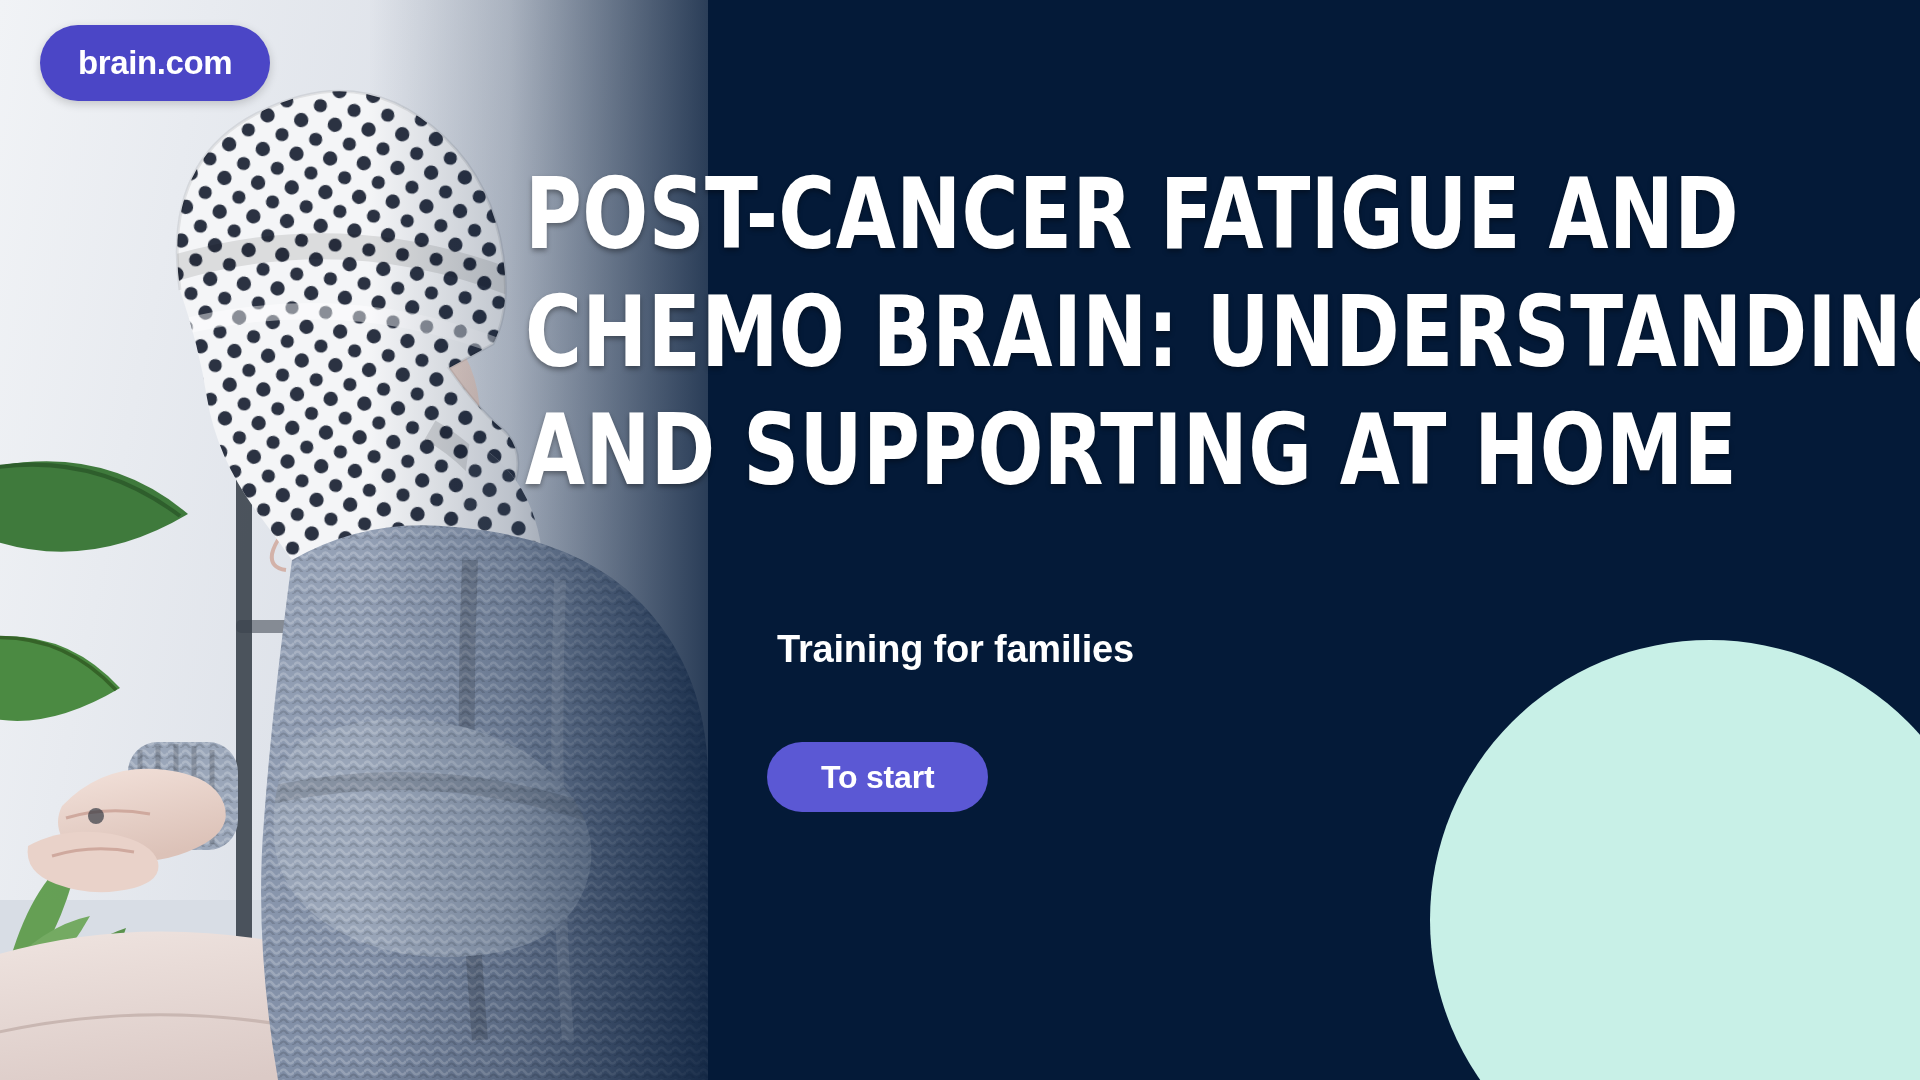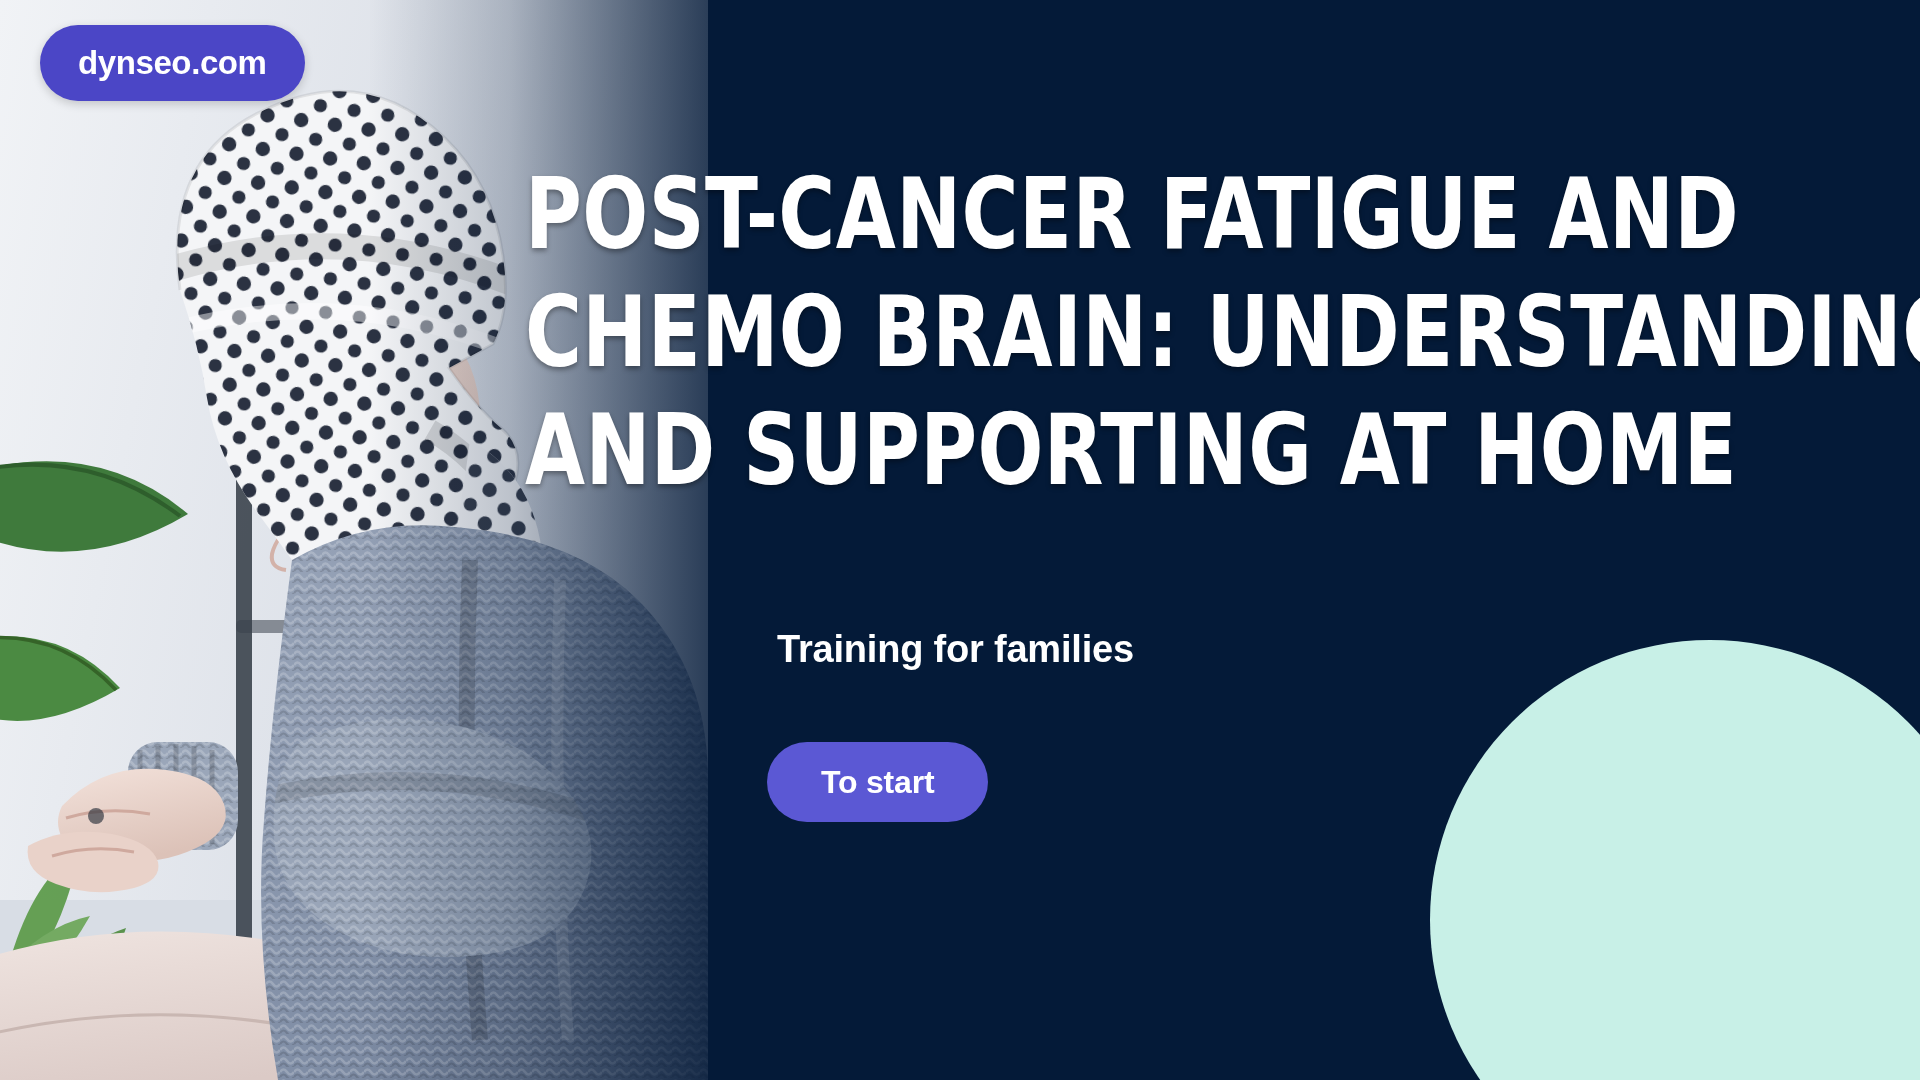--- a/index.html
+++ b/index.html
@@ -101,21 +101,21 @@
     left:252px; top:628px;
     color:#ffffff;
     font-size:38px;
     font-weight:bold;
     letter-spacing:-0.2px;
   }
 
   .cta-button {
     position:absolute;
     left:242px; top:742px;
-    height:80px;
+    height:70px;
     padding:0 54px;
     display:flex; align-items:center; justify-content:center;
     border:none;
     border-radius:44px;
     background:#5b58d4;
     color:#ffffff;
     font-family:"Liberation Sans", sans-serif;
     font-size:32px;
     font-weight:bold;
     letter-spacing:-0.2px;
@@ -252,21 +252,21 @@
       <path d="M66 818 q40 -12 84 -4" stroke="#cfa99e" stroke-width="3" fill="none"></path>
       <path d="M52 856 q40 -12 82 -4" stroke="#cfa99e" stroke-width="3" fill="none"></path>
       <circle cx="96" cy="816" r="8" fill="#2a2f3a" opacity="0.65"></circle>
 
       <rect width="708" height="1080" fill="none"></rect>
     </svg>
     <div class="photo-fade"></div>
   </div>
 
   <div class="site-badge">
-    <span>dynseo.com</span>
+    <span>brain.com</span>
   </div>
 
   <div class="content">
 
     <h1 class="title">
       <span class="title-line">Post-cancer fatigue and</span>
       <span class="title-line">chemo brain: understanding</span>
       <span class="title-line">and supporting at home</span>
     </h1>
 

